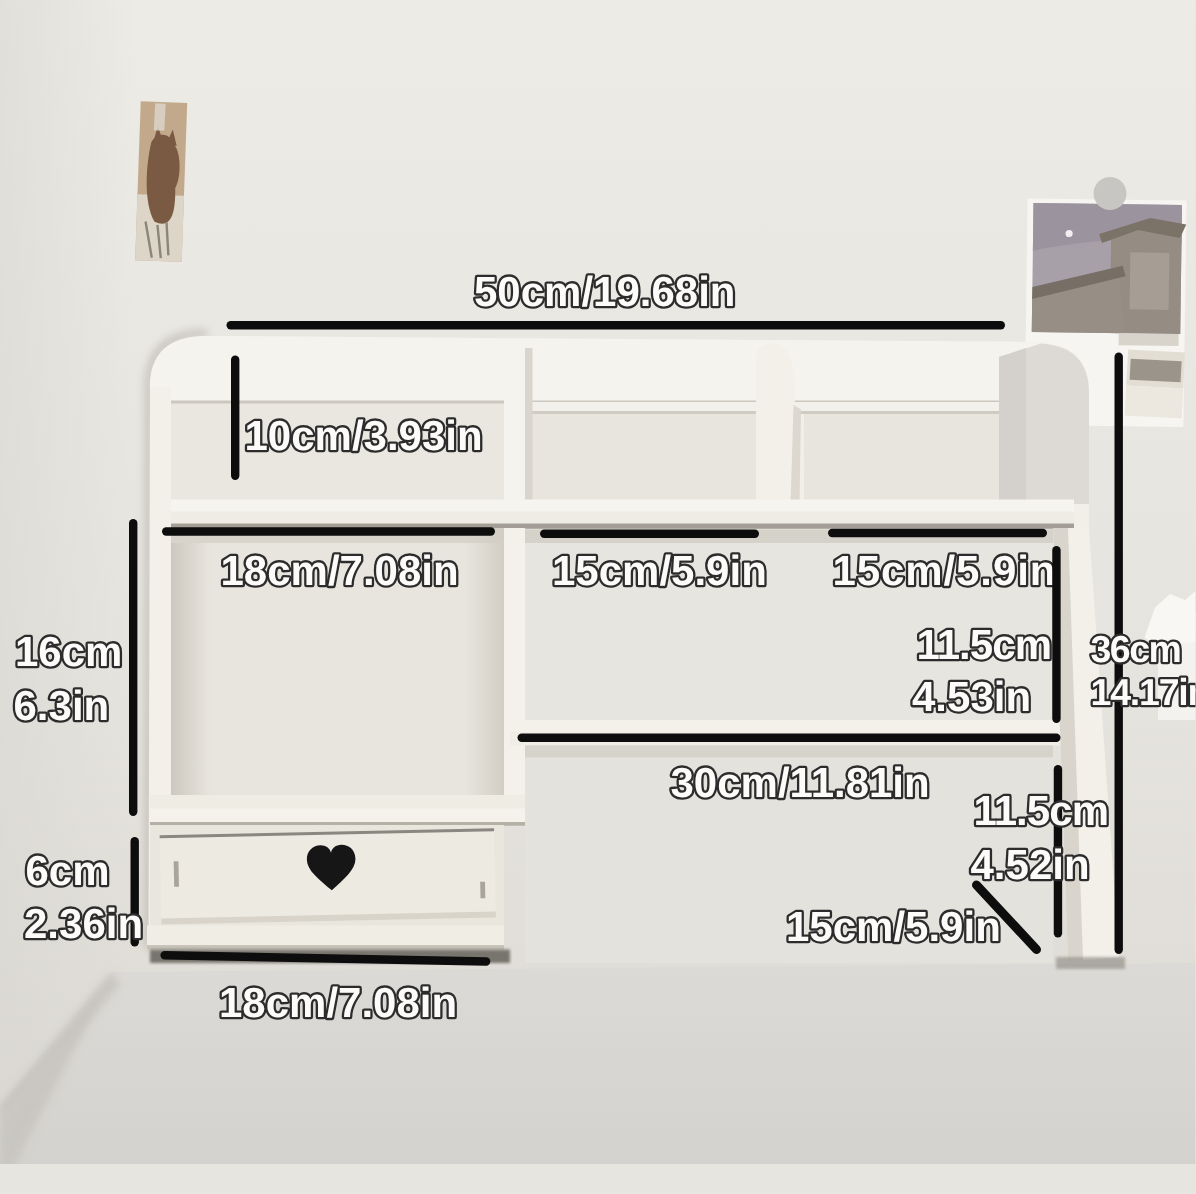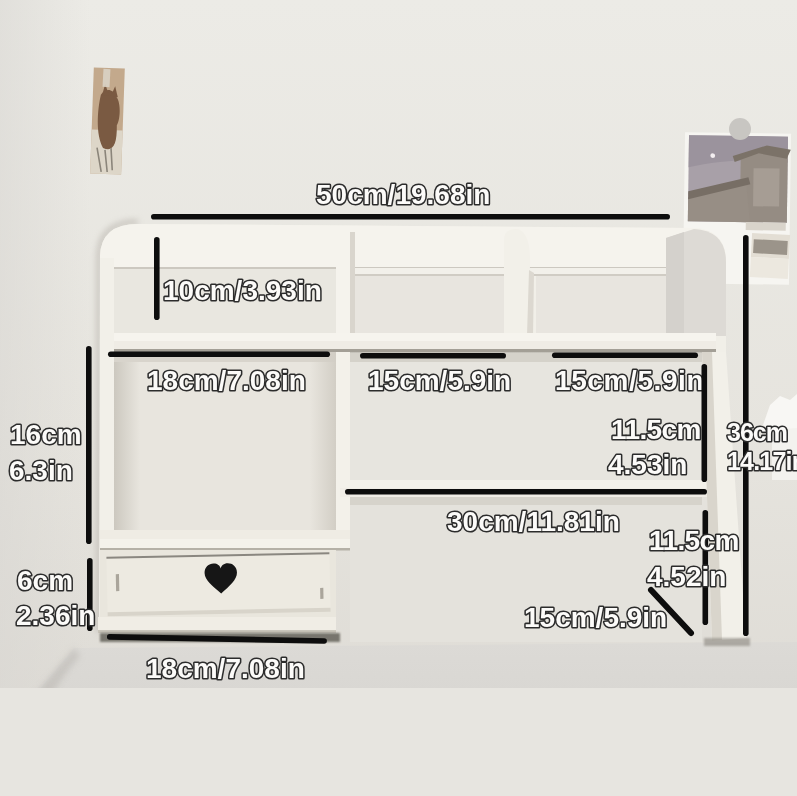--- a/index.html
+++ b/index.html
@@ -1,16 +1,16 @@
 <!DOCTYPE html>
 <html><head>
 <meta charset="utf-8">
 <style>
 html,body{margin:0;padding:0;background:#e7e5e0;}
-#stage{position:relative;width:797px;height:688px;overflow:hidden;}
+#stage{position:relative;width:797px;height:776px;overflow:hidden;}
 svg{display:block;}
 text{font-family:"Liberation Sans",sans-serif;font-weight:bold;fill:#fcfbf9;stroke:#2c2c2c;stroke-width:3.1;paint-order:stroke;stroke-linejoin:round;}
 </style>
 </head>
 <body>
 <div id="stage">
 <svg width="797" height="796" viewBox="0 0 797 796" xmlns="http://www.w3.org/2000/svg">
 <defs>
 <linearGradient id="wallg" x1="0" y1="0" x2="0" y2="1">
   <stop offset="0" stop-color="#ecebe6"></stop>

